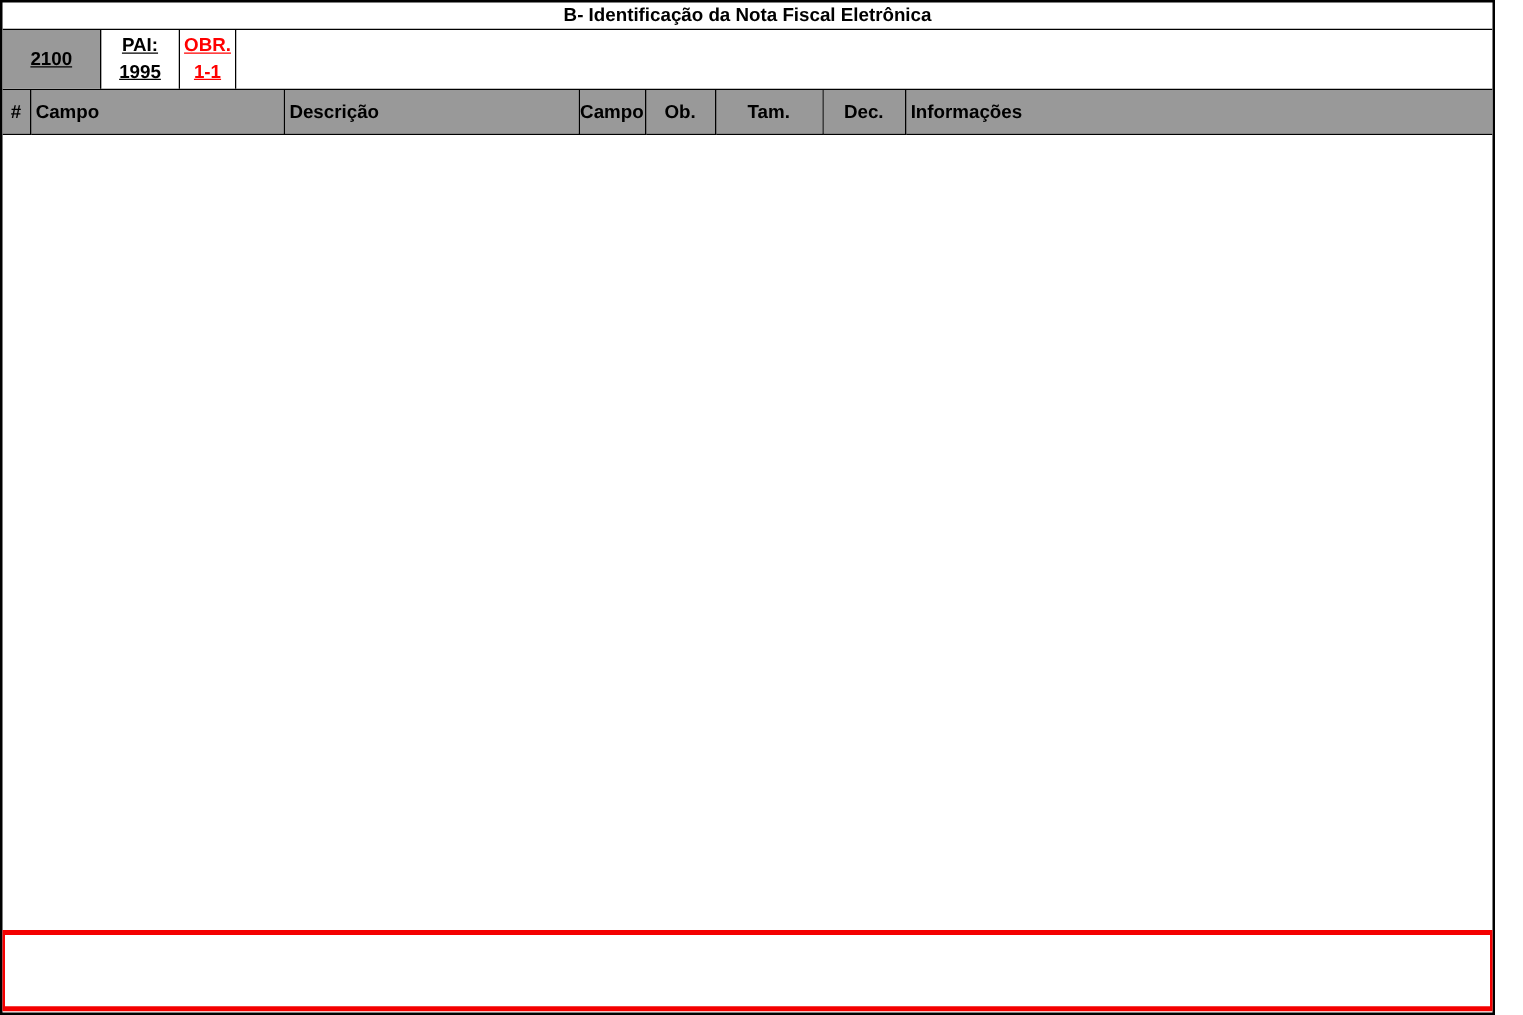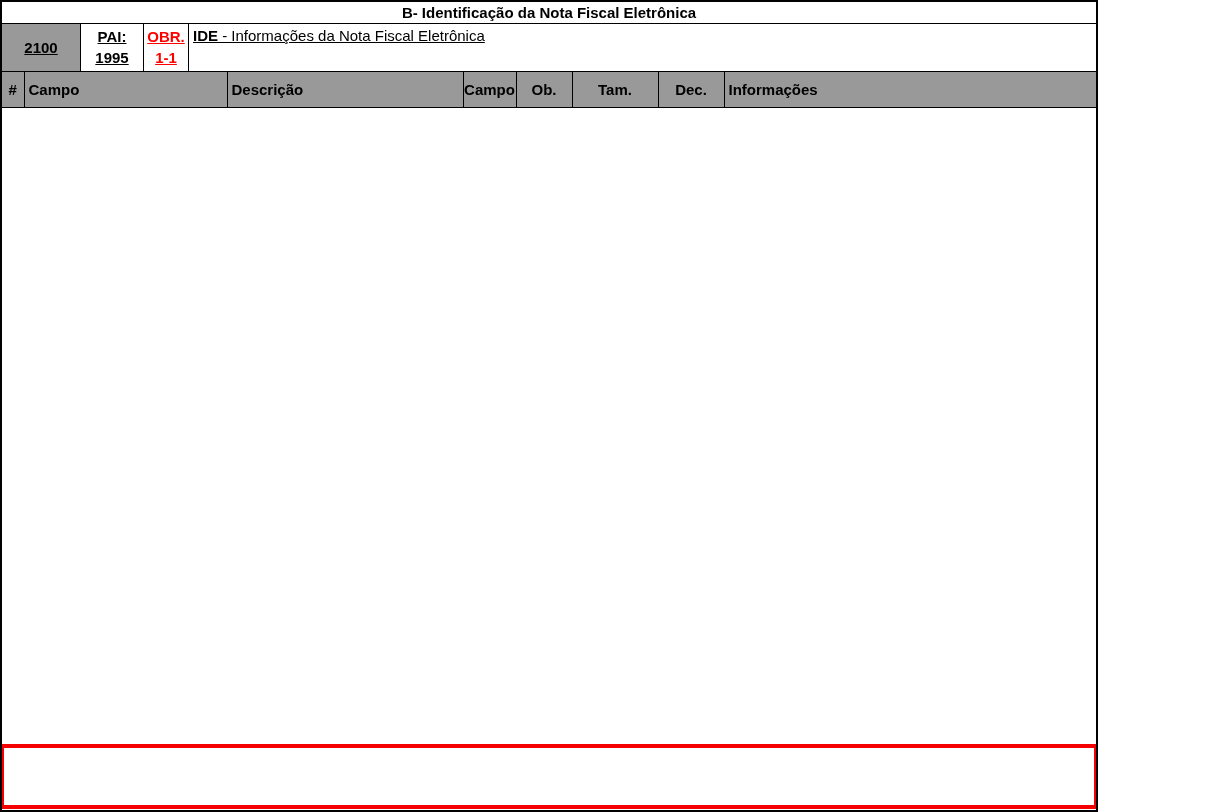--- a/index.html
+++ b/index.html
@@ -1,17 +1,17 @@
 <!DOCTYPE html>
 <html style="--gray: #999999; --red: #ff0000; --hl: #f40000;"><head>
 <meta charset="utf-8">
 <style>
   html,body { margin:0; padding:0; background:#fff; }
   .sheet {
-    width:1098px; height:812px; box-sizing:border-box;
+    width:1196px; height:812px; box-sizing:border-box;
     border:2px solid #000; position:relative; overflow:hidden;
     font-family:"Liberation Sans","DejaVu Sans",sans-serif; color:#000;
   }
   
   .title-row {
     height:21px; border-bottom:1px solid #000;
     display:flex; align-items:center; justify-content:center;
     font-weight:bold; font-size:15px;
   }
   
@@ -47,21 +47,20 @@
 <body>
 
 <div class="sheet">
 
   <div class="title-row">B- Identificação da Nota Fiscal Eletrônica</div>
 
   <div class="info-row">
     <div class="info-cell cell-id">2100</div>
     <div class="info-cell cell-pai"><span>PAI:</span><br><span>1995</span></div>
     <div class="info-cell cell-obr"><span>OBR.</span><br><span>1-1</span></div>
-    <div class="info-cell cell-ide"><b>IDE</b><span> - Informações da Nota Fiscal Eletrônica</span></div>
   </div>
 
   <table>
     <colgroup>
       <col style="width:22px">
         <col style="width:203px">
         <col style="width:236px">
       <col style="width:53px">
         <col style="width:56px">
         <col style="width:86px">

